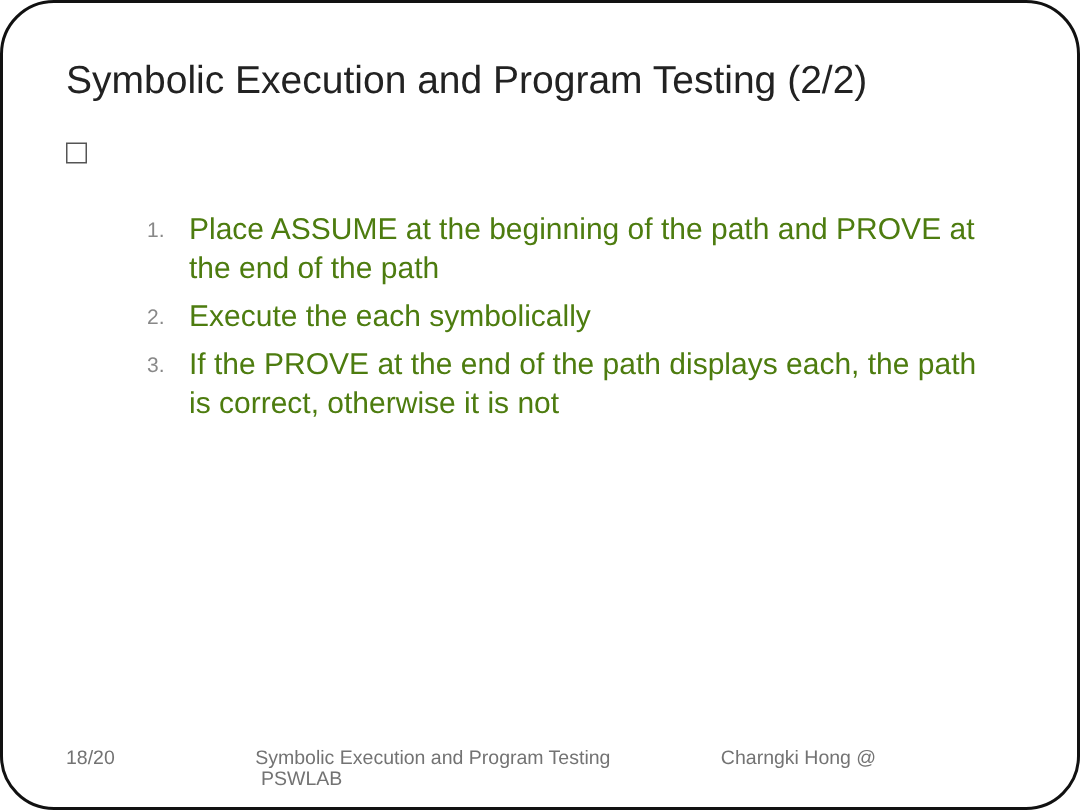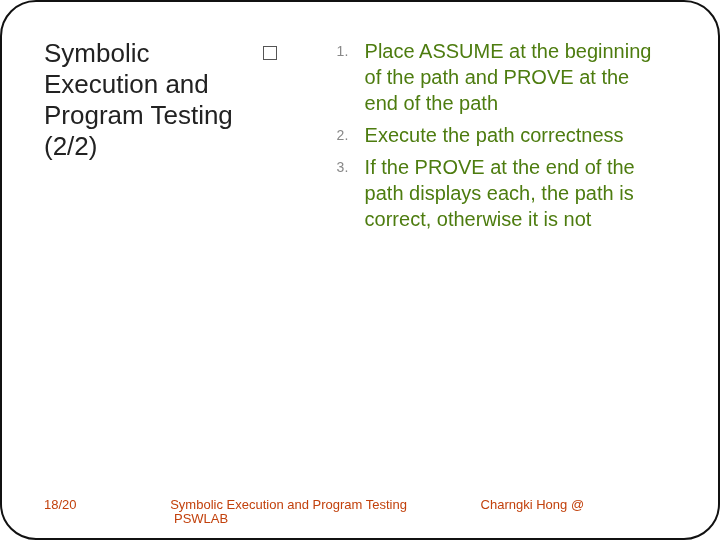--- a/index.html
+++ b/index.html
@@ -5,21 +5,21 @@
   * { margin: 0; padding: 0; box-sizing: border-box; }
   html, body { width: 720px; height: 540px; background: #fff; font-family: Arial, Helvetica, sans-serif; }
   .slide {
     width: 720px;
     height: 540px;
     border: 2px solid #111;
     border-radius: 36px;
     padding: 36px 42px 20px 42px;
     position: relative;
     display: flex;
-    flex-direction: row;
+    flex-direction: column;
   }
   .title {
     font-size: 26px;
     color: #222;
     margin-bottom: 18px;
     font-weight: 400;
   }
   .lead {
     font-size: 22px;
     color: #222;
@@ -56,40 +56,40 @@
     top: 4px;
     font-size: 14px;
     color: #888;
   }
   .footer {
     position: absolute;
     left: 42px;
     right: 42px;
     bottom: 26px;
     font-size: 13px;
-    color: #c2410c;
+    color: #737373;
   }
   .footer .pg { display:inline-block; margin-right: 90px; }
   .footer .mid { display:inline-block; margin-right: 70px; }
   .footer .lab { display:inline-block; position:absolute; left:130px; bottom:-14px;margin-top:44px;}
 </style>
 </head>
 <body>
 
 <div class="slide">
 
   <h1 class="title">Symbolic Execution and Program Testing (2/2)</h1>
 
   <p class="lead">
     <span class="bullet-sq"></span>
   </p>
 
   <ol class="steps">
     <li>Place ASSUME at the beginning of the path and PROVE at the end of the path</li>
-    <li>Execute the path correctness</li>
+    <li>Execute the each symbolically</li>
     <li>If the PROVE at the end of the path displays each, the path is correct, otherwise it is not</li>
   </ol>
 
   <div class="footer">
     <span class="pg">18/20</span>
     <span class="mid">Symbolic Execution and Program Testing</span>
     <span>Charngki Hong @</span>
     <span class="lab">PSWLAB</span>
   </div>
 

